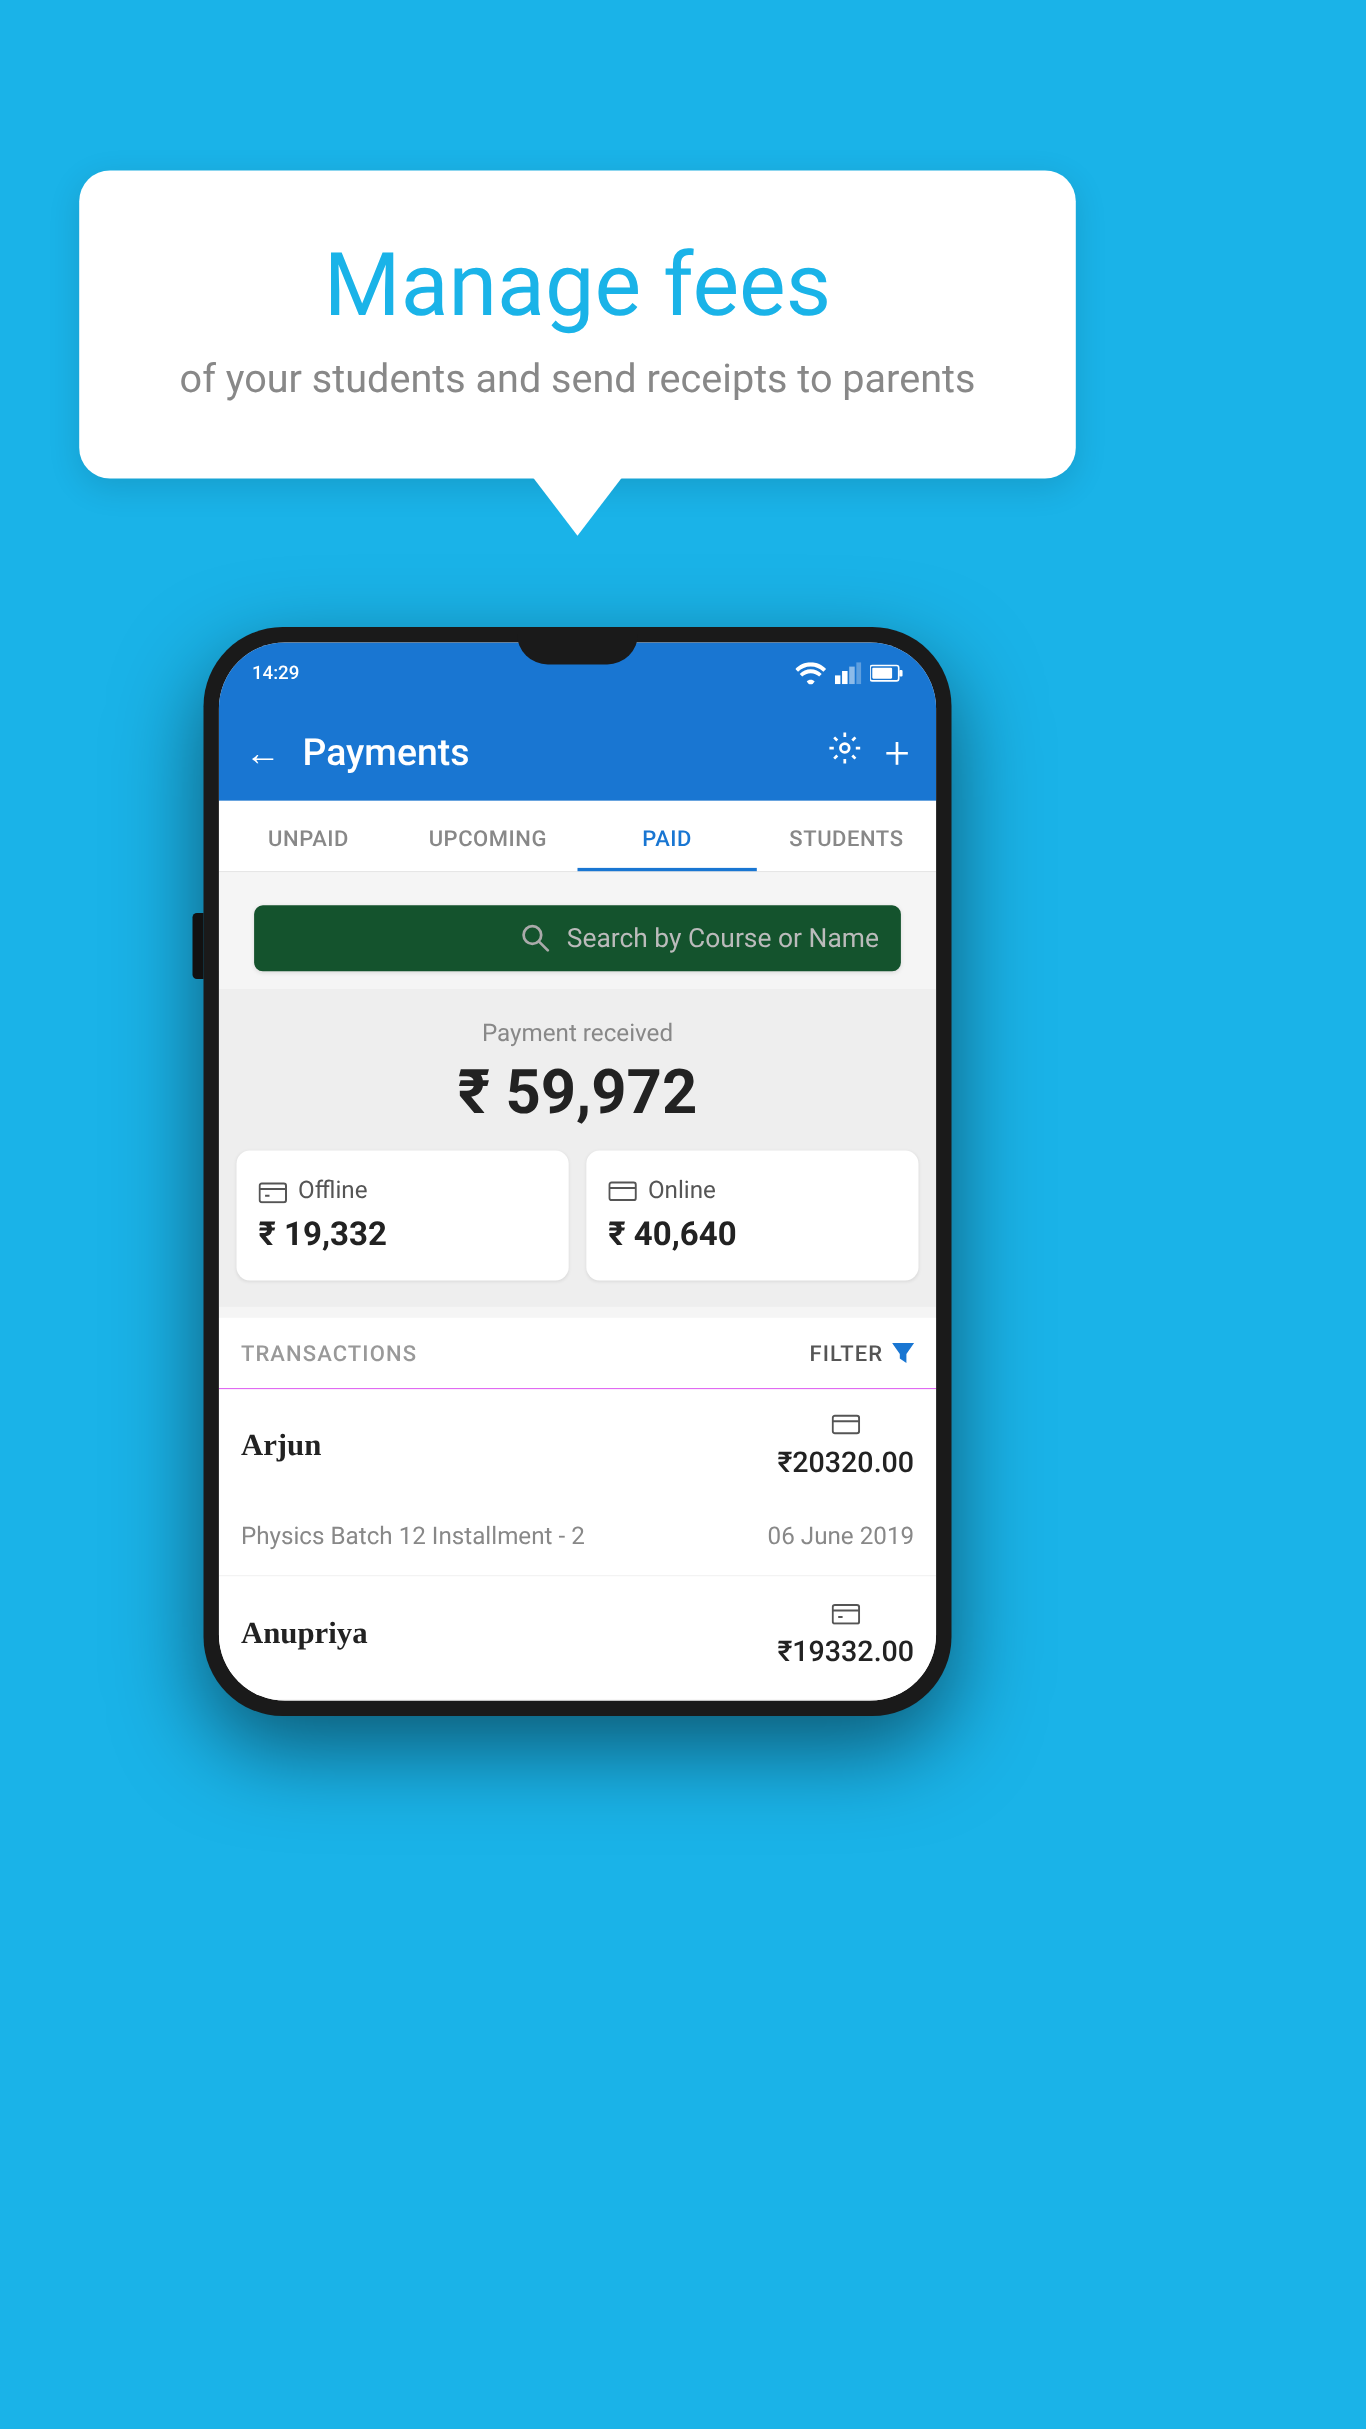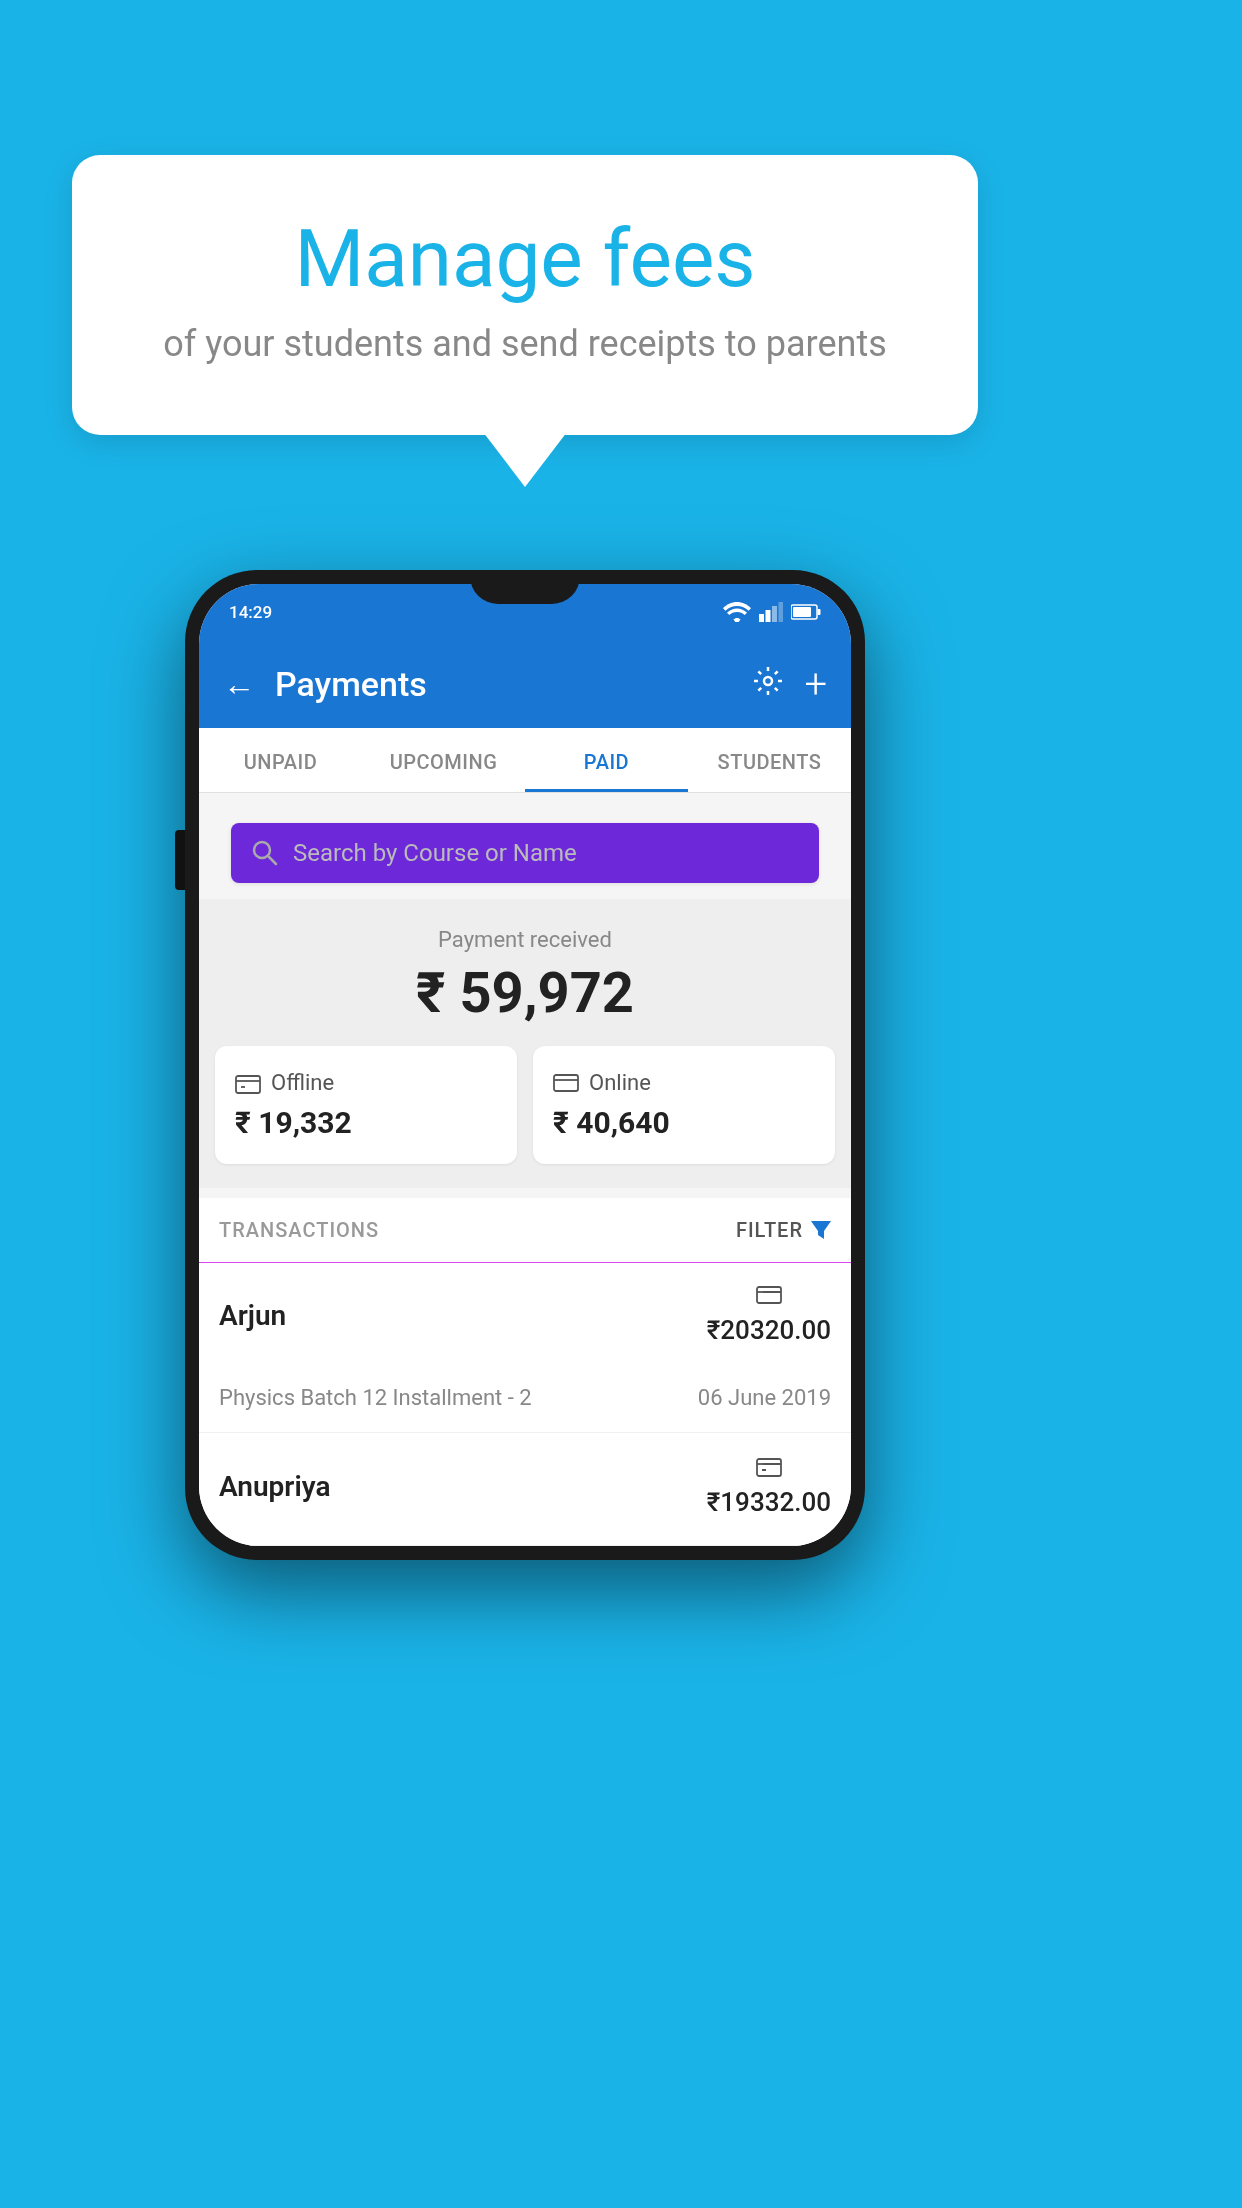--- a/index.html
+++ b/index.html
@@ -176,28 +176,29 @@
       position: absolute;
       bottom: 0;
       left: 0;
       right: 0;
       height: 3px;
       background: #1976d2;
     }
 
     
     .search-bar {
-      background: #6d28d9;
+      background: #14532d;
       margin: 16px 16px;
       border-radius: 8px;
       display: flex;
       align-items: center;
       padding: 16px 20px;
       gap: 14px;
       box-shadow: 0 1px 4px rgba(0,0,0,0.1);
+      justify-content: flex-end;
     }
     .search-placeholder {
       color: #bbb;
       font-size: 24px;
     }
 
     
     .payment-received-section {
       background: #eeeeee;
       padding: 28px 16px 24px;
@@ -279,20 +280,21 @@
     .transaction-top {
       display: flex;
       justify-content: space-between;
       align-items: center;
       margin-bottom: 6px;
     }
     .transaction-name {
       font-size: 28px;
       font-weight: 600;
       color: #222;
+      font-family: Liberation Serif, serif;
     }
     .transaction-amount-wrapper {
       display: flex;
       align-items: center;
       gap: 10px;
       flex-direction: column;
     }
     .transaction-amount {
       font-size: 26px;
       color: #222;

